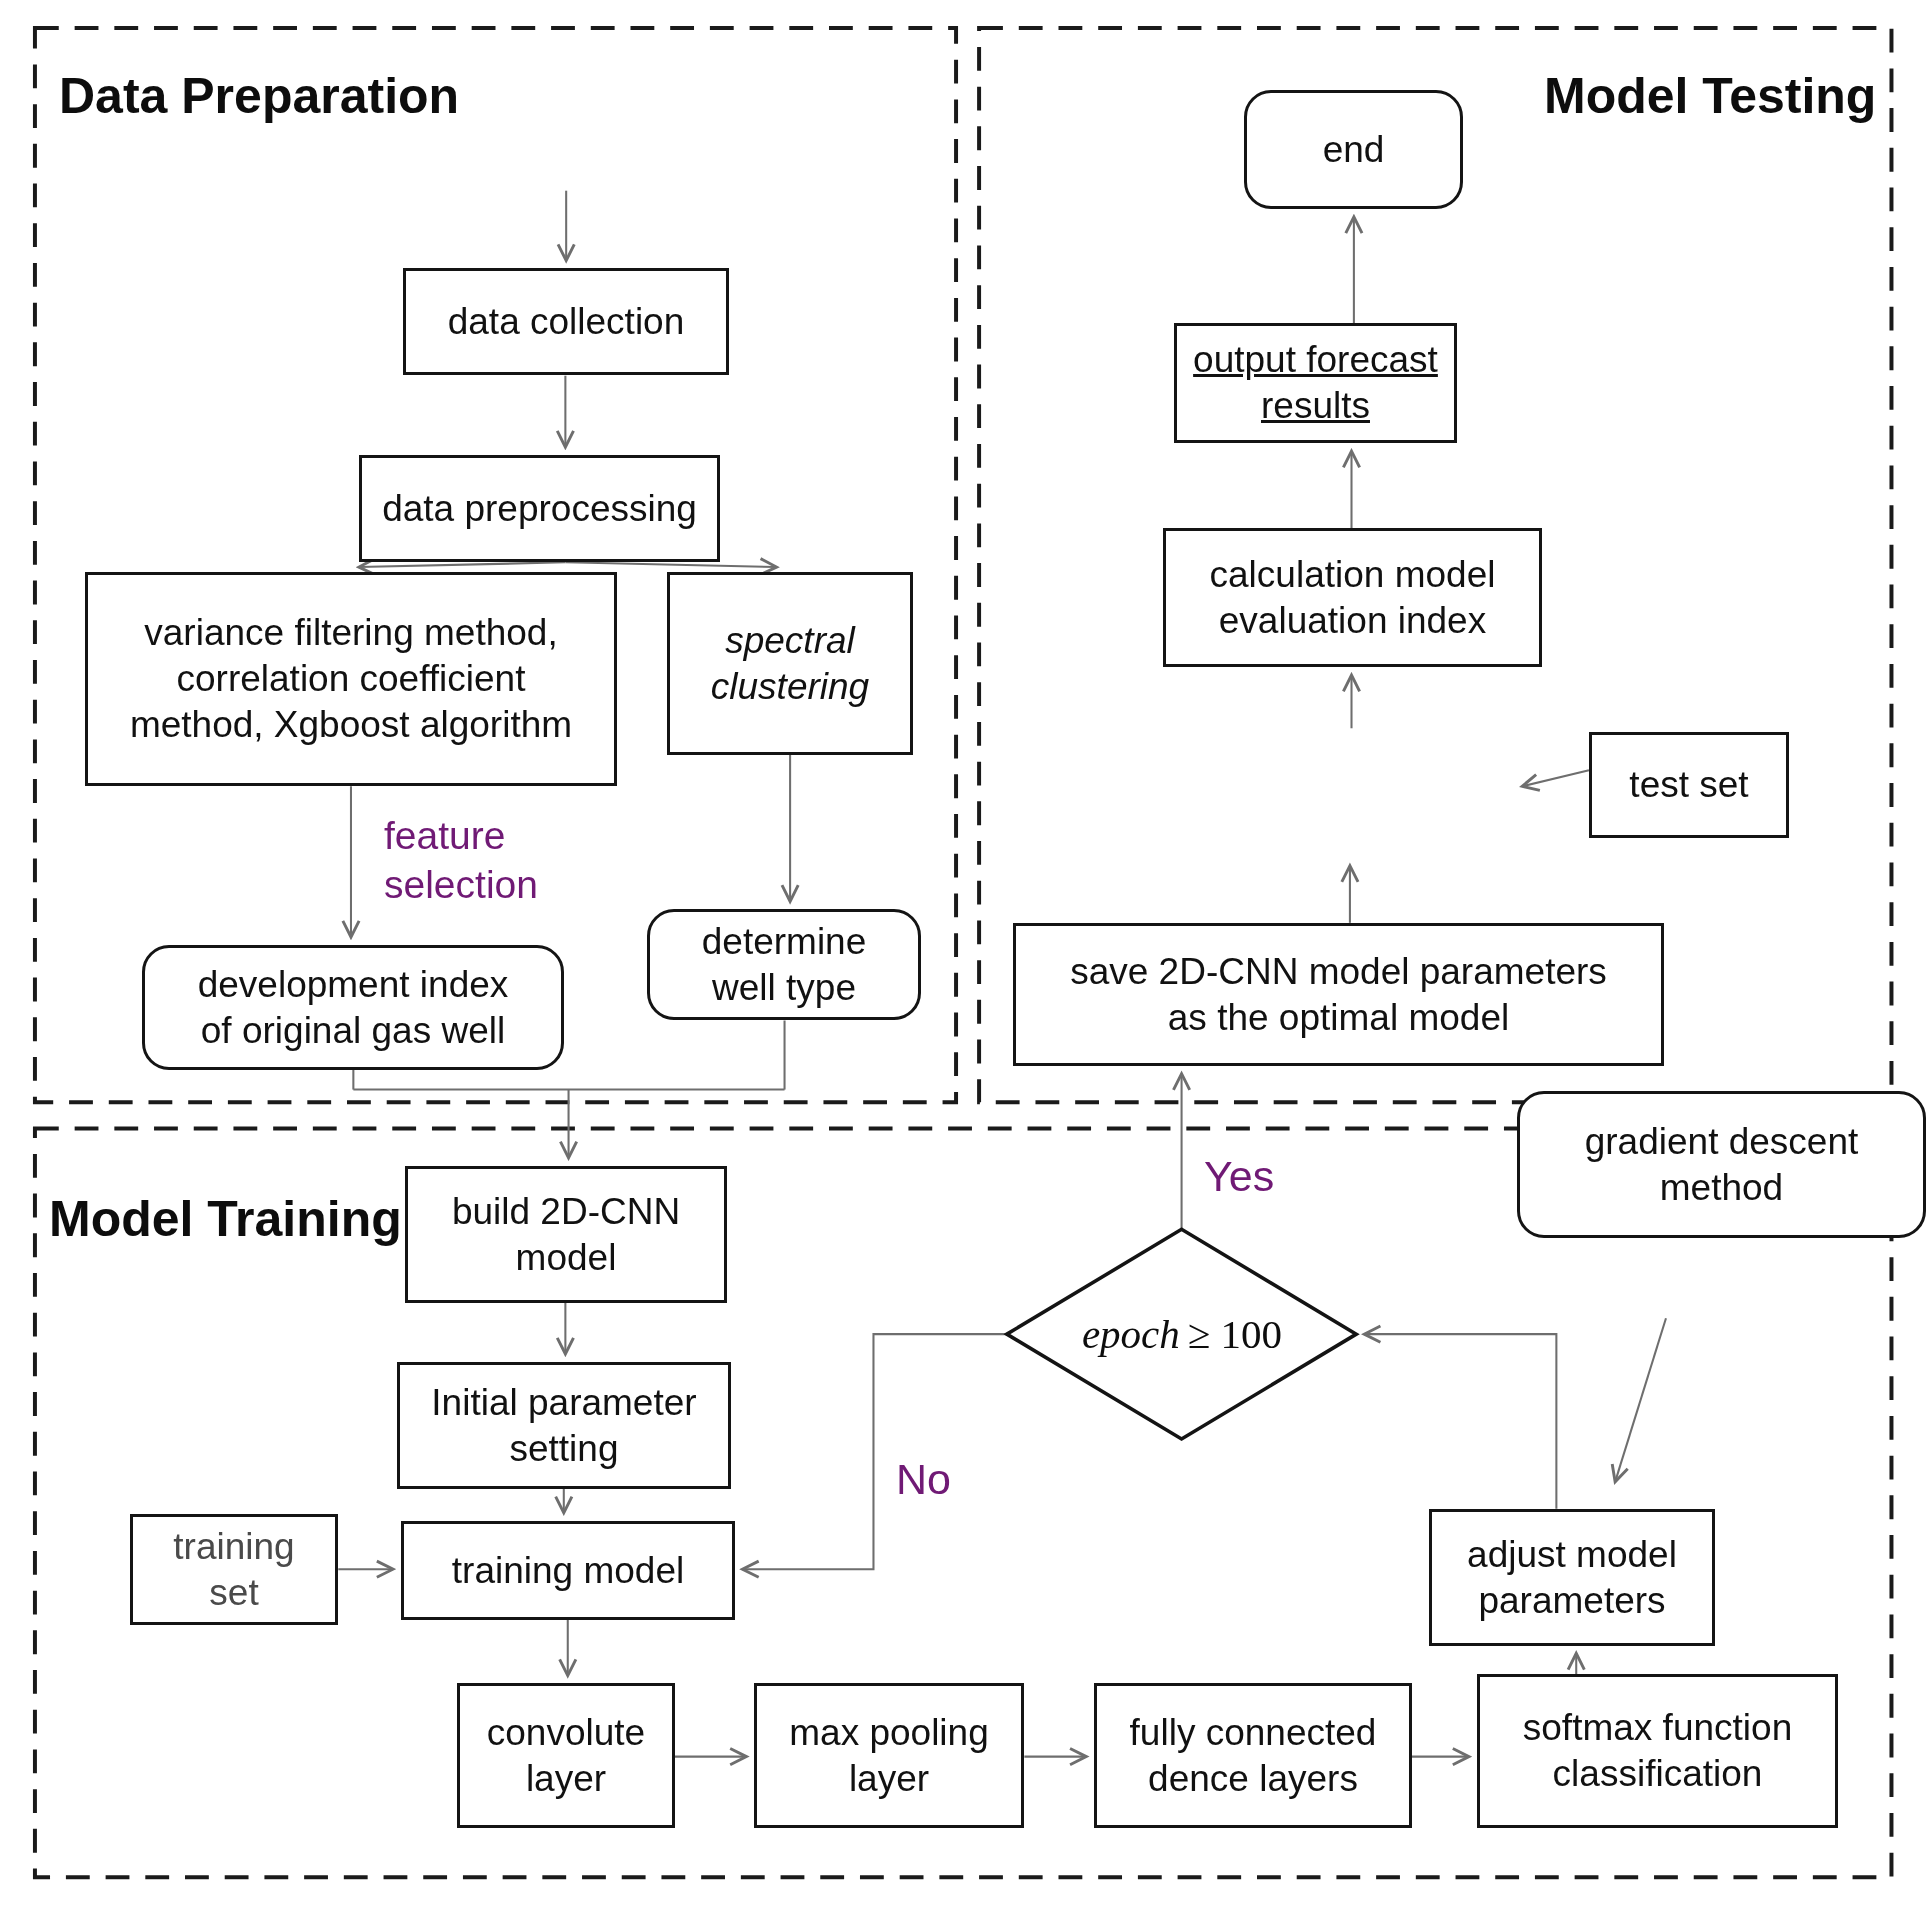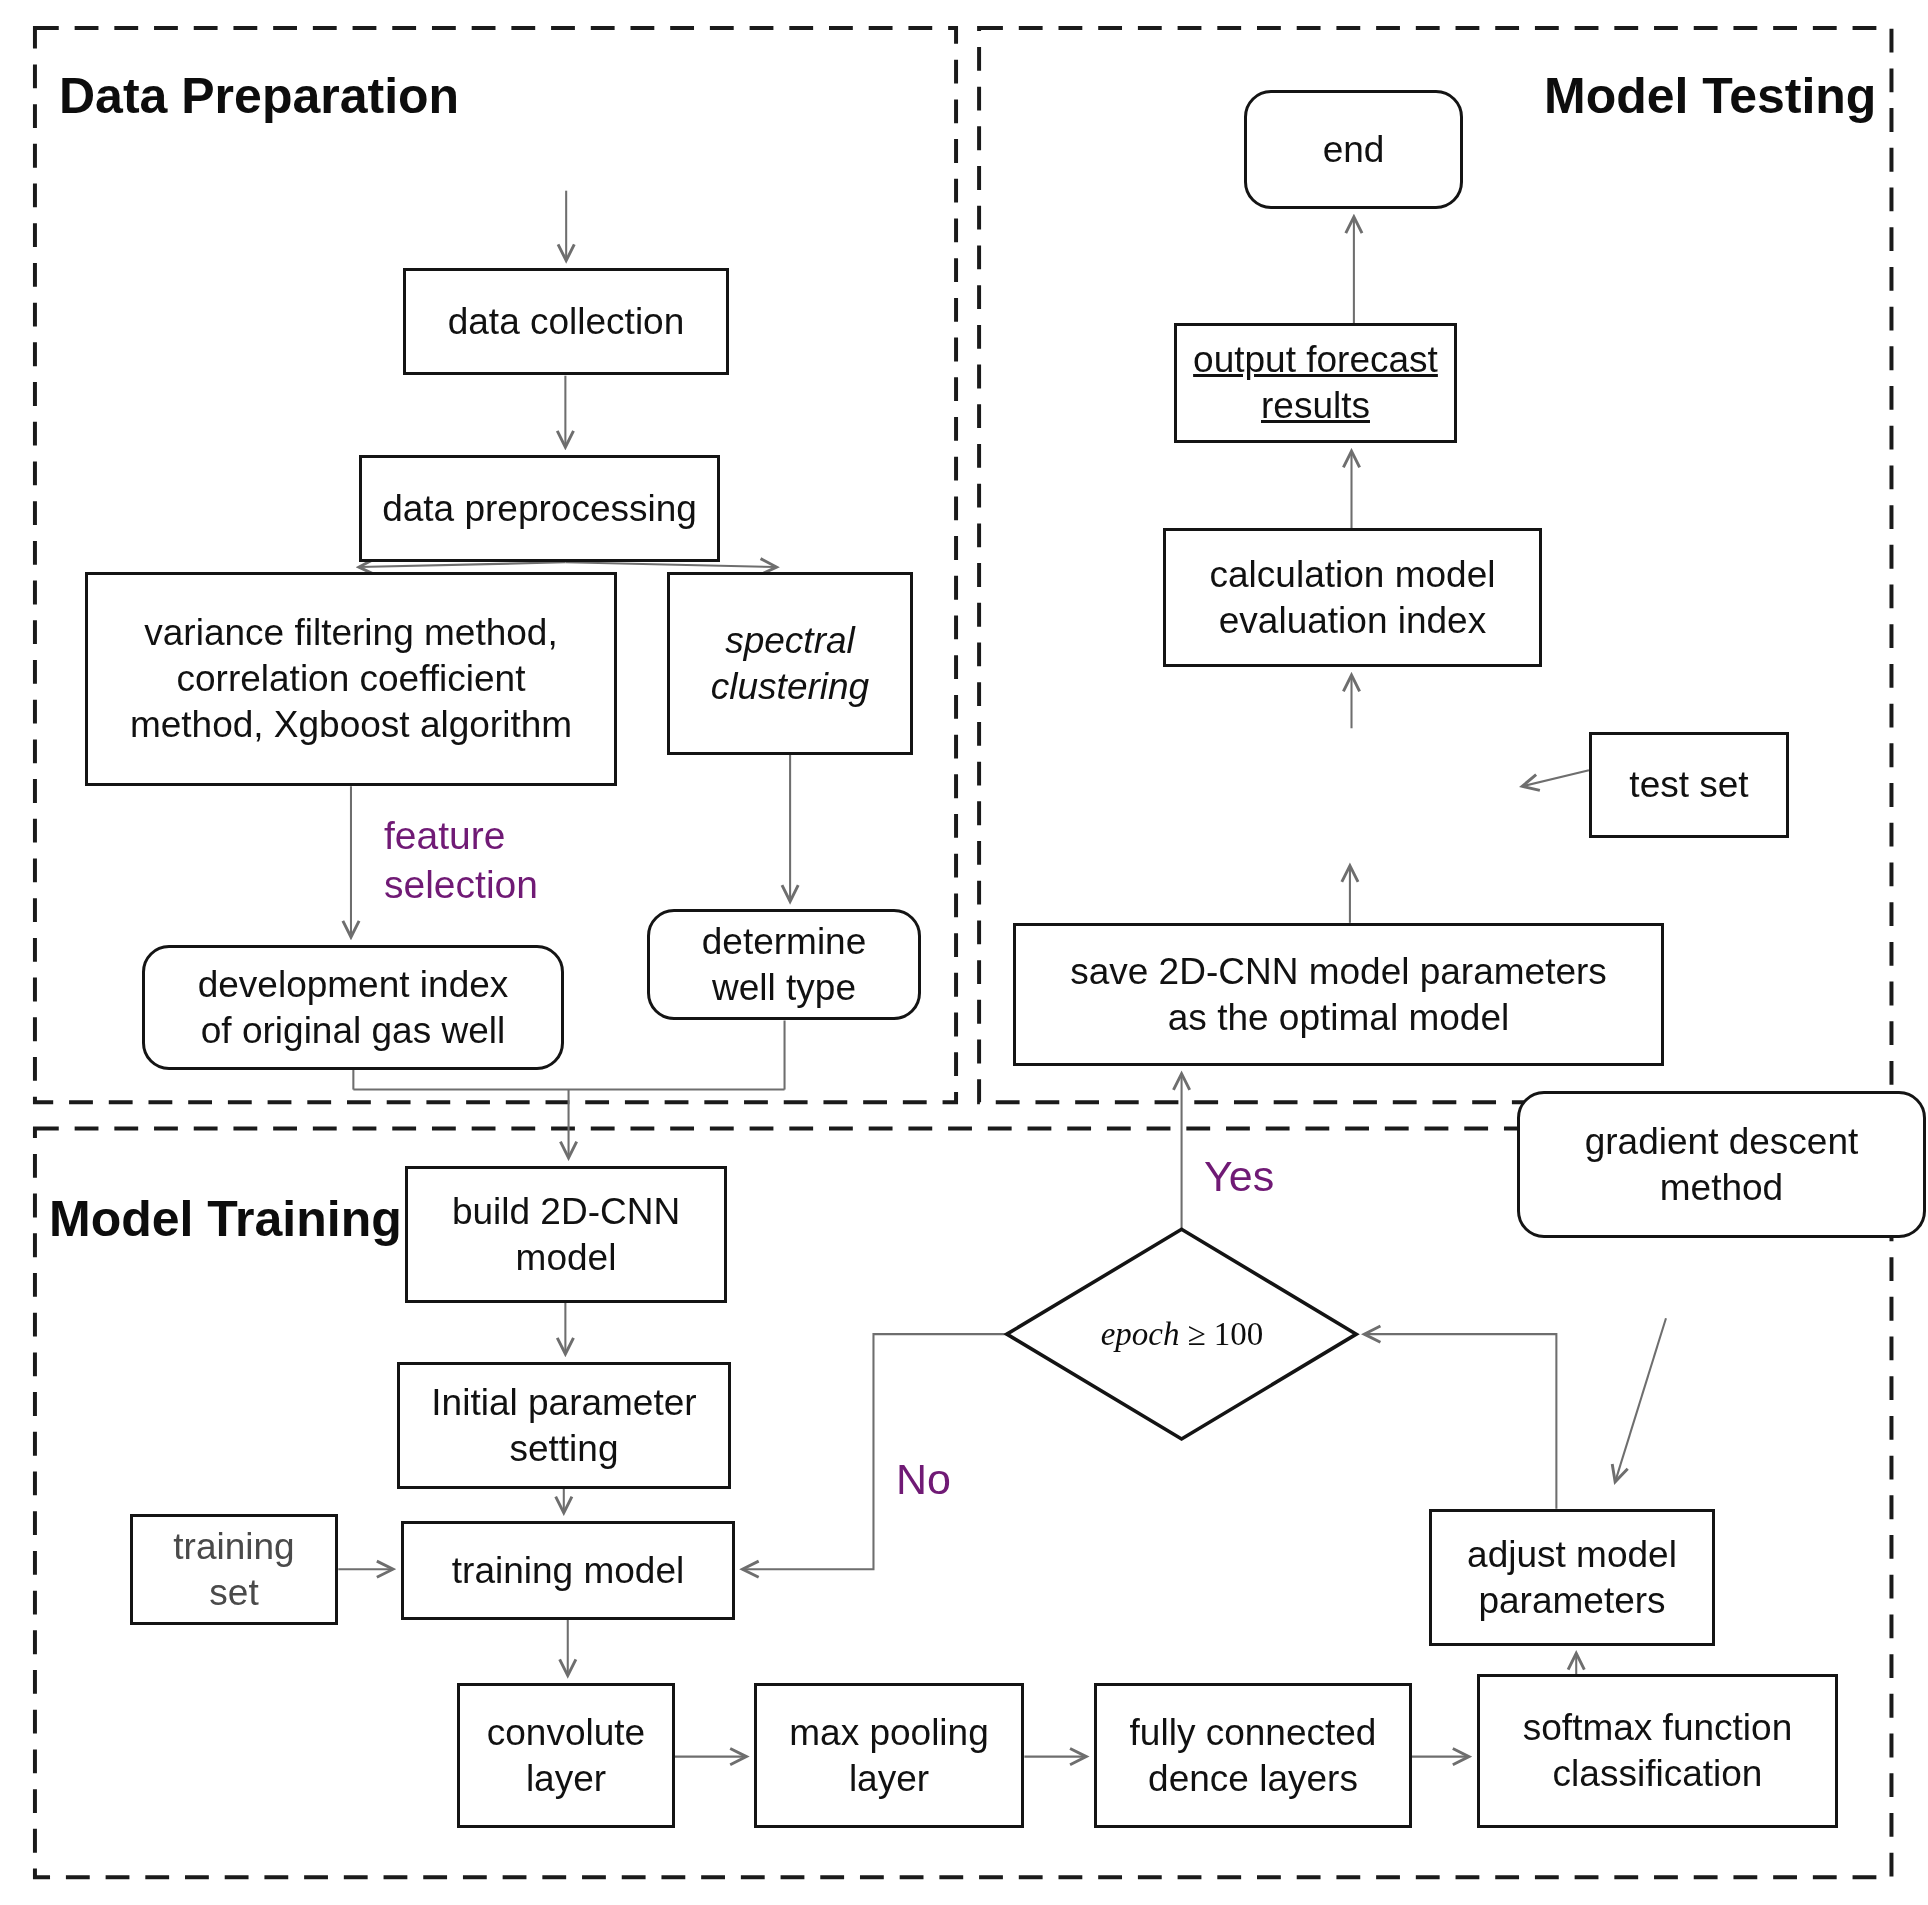--- a/index.html
+++ b/index.html
@@ -45,21 +45,21 @@
     font-weight:bold;
     font-size:50px;
     letter-spacing:0px;
     color:#0d0d0d;
     white-space:nowrap;
   }
   .section-title.right{text-align:left;}
   .decision-label{
     position:absolute;
     font-family:"Liberation Serif", serif;
-    font-size:33px;
+    font-size:41px;
     display:flex;
     align-items:center;
     justify-content:center;
     color:#0d0d0d;
     white-space:nowrap;
   }
   .decision-label .ep{font-style:italic;}
   .decision-label .cond{margin-left:8px;}
   .branch{font-size:43px;}
 </style>

